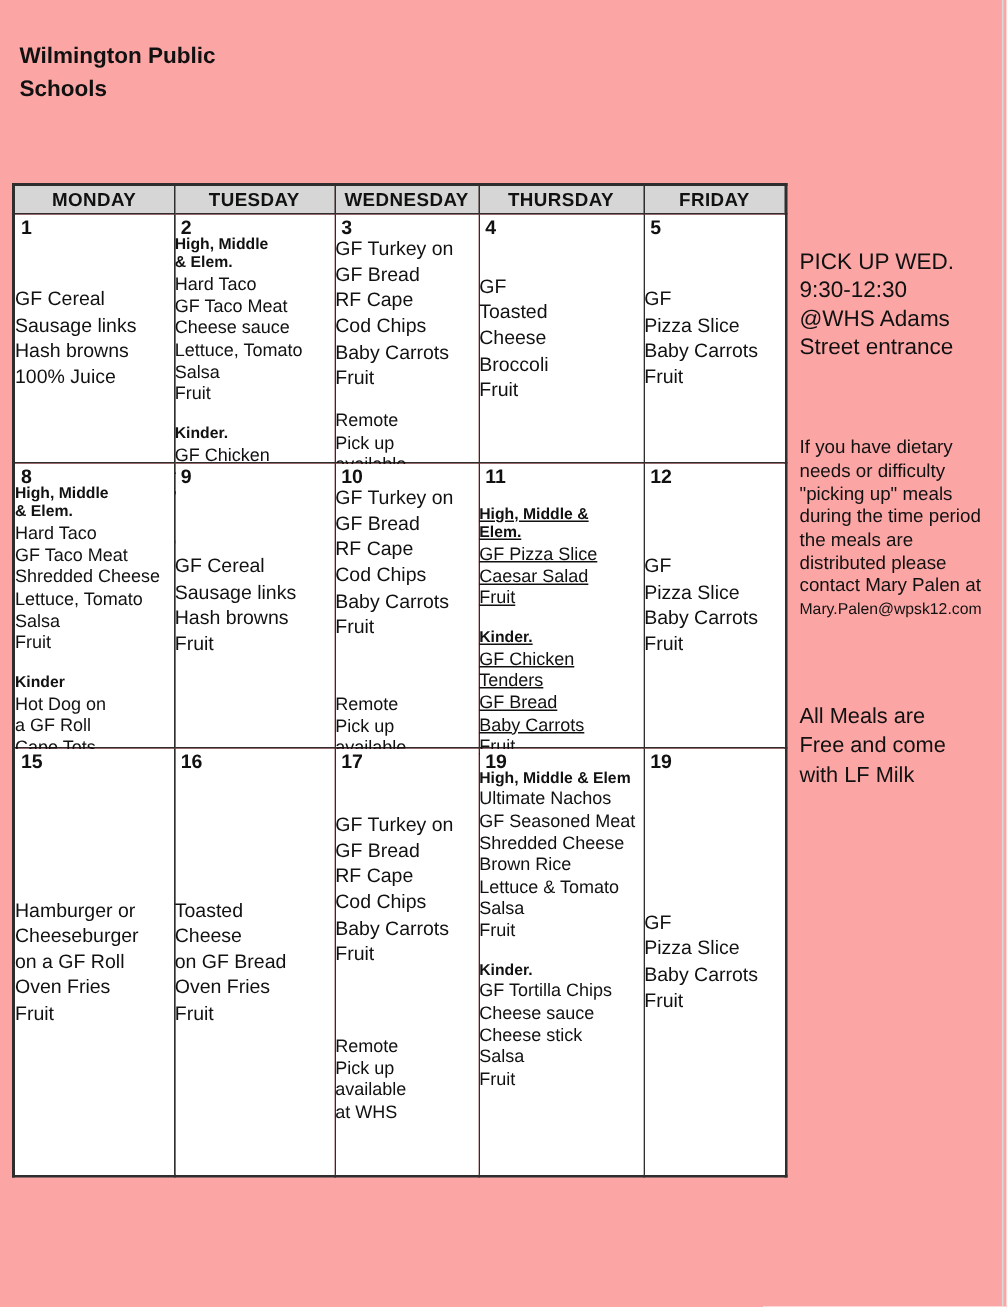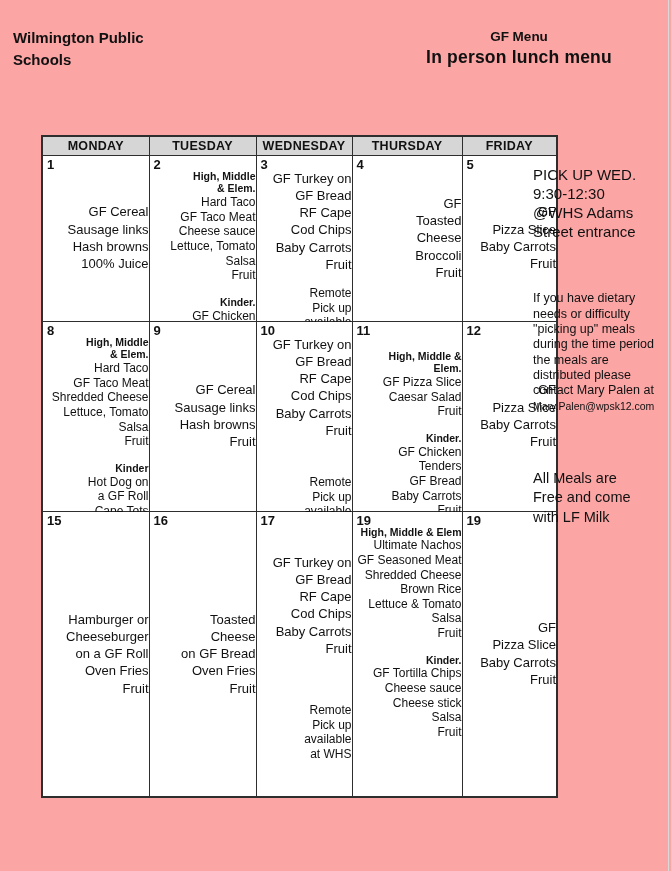--- a/index.html
+++ b/index.html
@@ -14,36 +14,36 @@
     font-family:"Liberation Sans","DejaVu Sans",sans-serif;color:var(--text);
   }
   .scan-edge{position:absolute;top:0;right:2px;width:1px;height:871px;background:#d9d9d9;}
 
   .school{position:absolute;left:13px;top:27px;font-size:15px;font-weight:bold;line-height:1.45;white-space:pre-line;}
   .menu-id{position:absolute;left:388px;top:29px;width:262px;text-align:center;}
   .menu-type{font-size:13.5px;font-weight:bold;}
   .menu-sub{font-size:17.5px;font-weight:bold;margin-top:3px;letter-spacing:0.2px;}
   .month{position:absolute;left:0;top:83px;width:592px;text-align:center;font-size:29px;font-weight:bold;letter-spacing:0.5px;}
 
-  table.cal{position:absolute;left:8px;top:135px;border-collapse:collapse;table-layout:fixed;border:2px solid var(--border);margin-left:33px;}
+  table.cal{position:absolute;left:8px;top:122px;border-collapse:collapse;table-layout:fixed;border:2px solid var(--border);}
   table.cal th{
     background:var(--header-bg);border:1px solid var(--border);
     font-size:12.5px;font-weight:bold;height:19px;padding:0;text-align:center;letter-spacing:0.3px;
   }
   table.cal td{border:1px solid var(--border);padding:0;position:relative;vertical-align:top;background:#fff;}
   tr.w0 td{height:166px;}
   tr.w1 td{height:190px;}
   tr.w2 td{height:286px;}
   .date{position:absolute;top:1px;left:4px;font-size:13px;font-weight:bold;}
   .content{position:absolute;left:0;right:0;top:0;bottom:0;display:flex;flex-direction:column;align-items:center;}
   .content.m{justify-content:center;}
   .content.t{padding-top:14px;}
-  .content.t.p1{padding-top:28px;}
+  .content.t.p1{padding-top:28px;text-decoration:underline;}
   .content.t.p2{padding-top:42px;}
-  .sec{white-space:pre-line;text-align:right;width:100%;}
+  .sec{white-space:pre-line;text-align:left;width:100%;}
   .sec.body{font-size:13px;line-height:1.33;}
   .sec.small{font-size:12px;line-height:1.22;}
   .sec.head{font-size:10.5px;line-height:1.22;font-weight:bold;}
   .sec.g1{margin-top:13px;}
   .sec.g2{margin-top:36px;}
   .sec.g3{margin-top:46px;}
 
   .notes{position:absolute;left:533px;top:165px;width:140px;}
   .note{white-space:pre-line;}
   .note.pickup{font-size:15px;line-height:1.27;}
@@ -53,24 +53,20 @@
 </style>
 </head>
 <body>
 
 <div class="page">
   <div class="scan-edge"></div>
 
   <div class="school">Wilmington Public
 Schools</div>
 
-  <div class="menu-id">
-    <div class="menu-type">GF Menu</div>
-    <div class="menu-sub">In person lunch menu</div>
-  </div>
 
 
   <table class="cal">
     <colgroup>
       <col style="width:107px">
         <col style="width:107px">
         <col style="width:96px">
         <col style="width:110px">
         <col style="width:95px">
     </colgroup>

